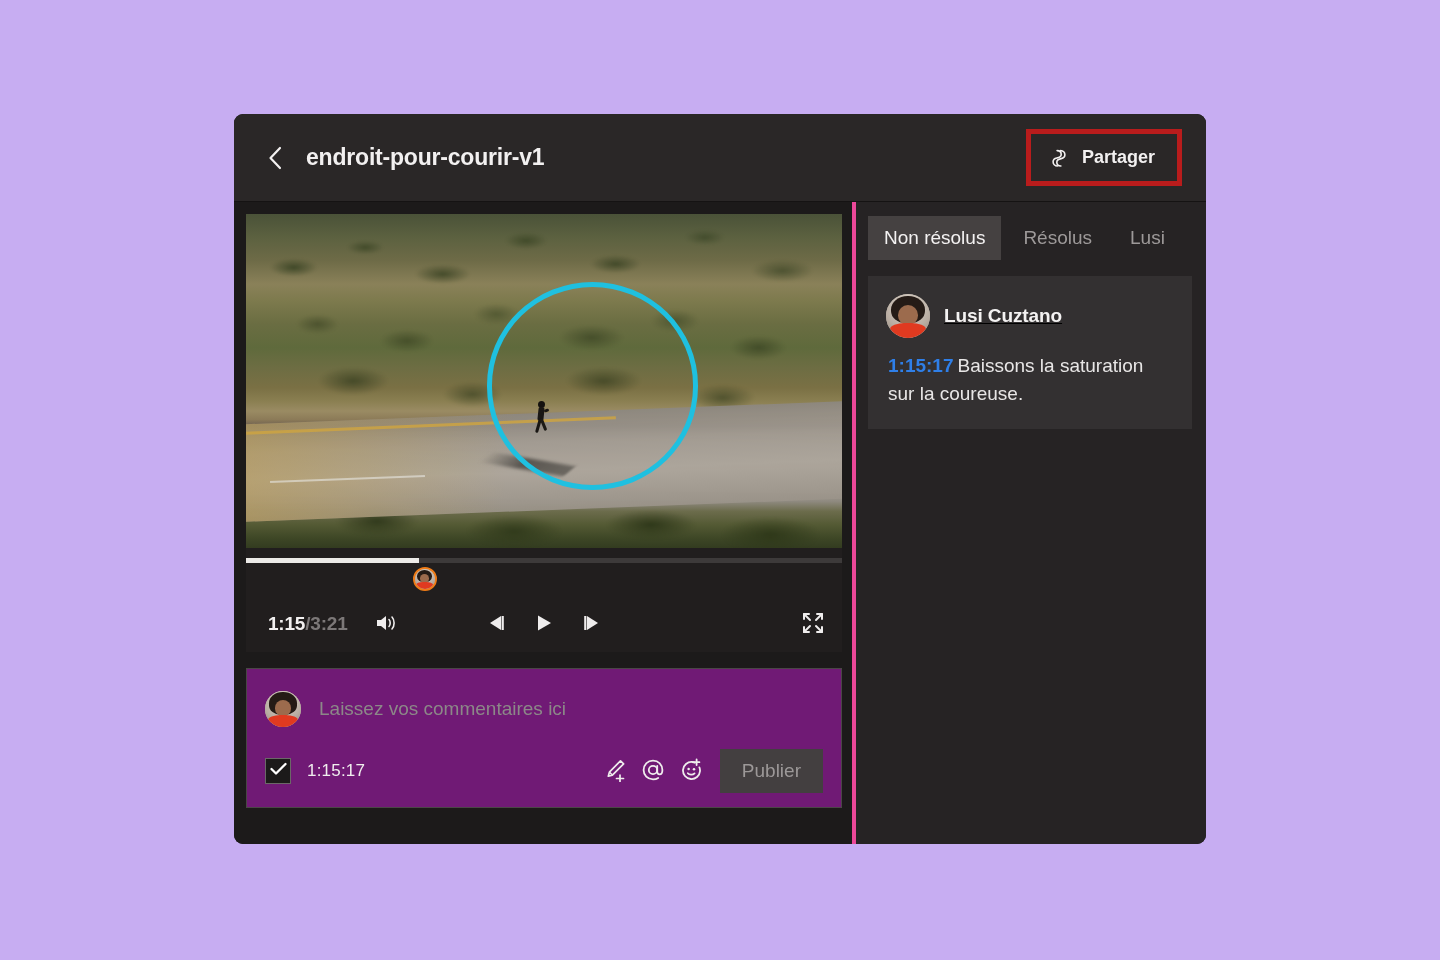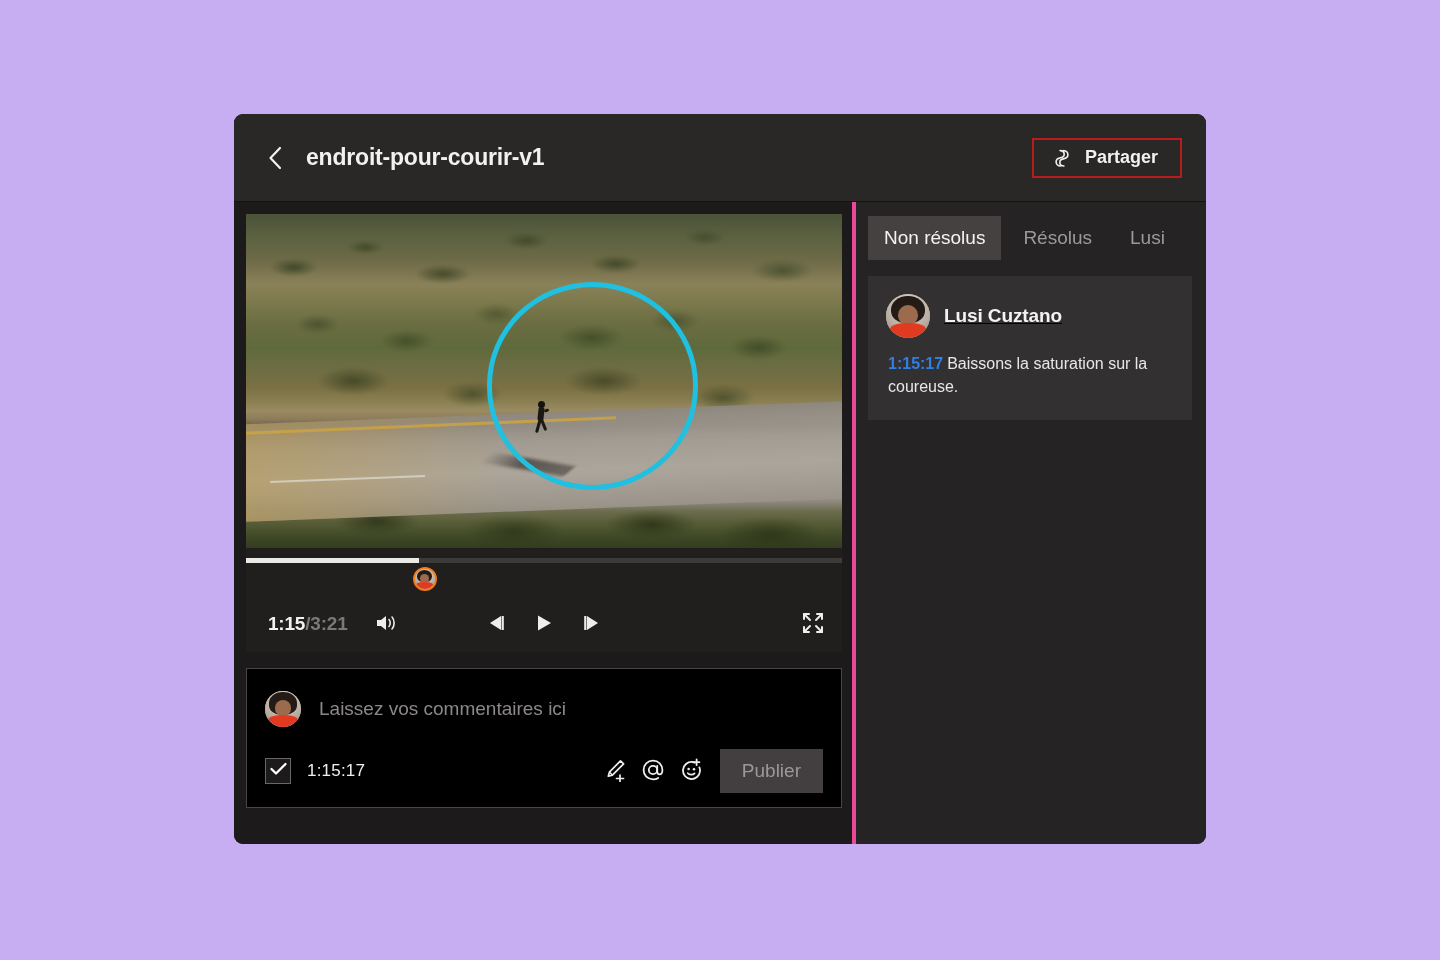--- a/index.html
+++ b/index.html
@@ -59,28 +59,28 @@
     color: #f2f0f0;
     font-size: 23px;
     font-weight: bold;
     letter-spacing: -0.2px;
     white-space: nowrap;
   }
   .share-btn {
     display: flex;
     align-items: center;
     gap: 13px;
-    border: 2px solid #b91c1c;
+    border: 5px solid #b91c1c;
     background: transparent;
     color: #f2f0f0;
     font-family: "Liberation Sans", sans-serif;
     font-size: 18px;
     font-weight: bold;
     padding: 10px 22px 10px 18px;
-    height: 40px;
+    height: 57px;
     cursor: pointer;
   }
   .share-btn svg { display: block; }
 
   
   .app-body {
     flex: 1;
     display: flex;
     min-height: 0;
   }
@@ -324,21 +324,21 @@
     gap: 20px;
   }
   .t-btn { background: none; border: none; cursor: pointer; display: flex; align-items: center; padding: 4px; }
   .fs-btn { background: none; border: none; cursor: pointer; margin-left: auto; display: flex; align-items: center; }
 
   
   .composer {
     width: 596px;
     margin-top: 16px;
     border: 1px solid #4a4646;
-    background: #000000;
+    background: #701a75;
     padding: 18px 18px 14px 18px;
     flex: none;
   }
   .composer-top {
     display: flex;
     align-items: center;
     gap: 18px;
     padding: 4px 0 22px 0;
   }
   .avatar {
@@ -434,21 +434,21 @@
     gap: 14px;
     text-decoration: underline;
   }
   .comment-author {
     font-size: 19px;
     font-weight: bold;
     color: #f4f2f2;
     letter-spacing: -0.1px;
   }
   .comment-body {
-    font-size: 16px;
+    font-size: 19px;
     line-height: 1.45;
     color: #e8e6e6;
     padding-left: 2px;
   }
   .comment-ts {
     color: #2f7fe8;
     font-weight: bold;
     margin-right: 4px;
   }
 

